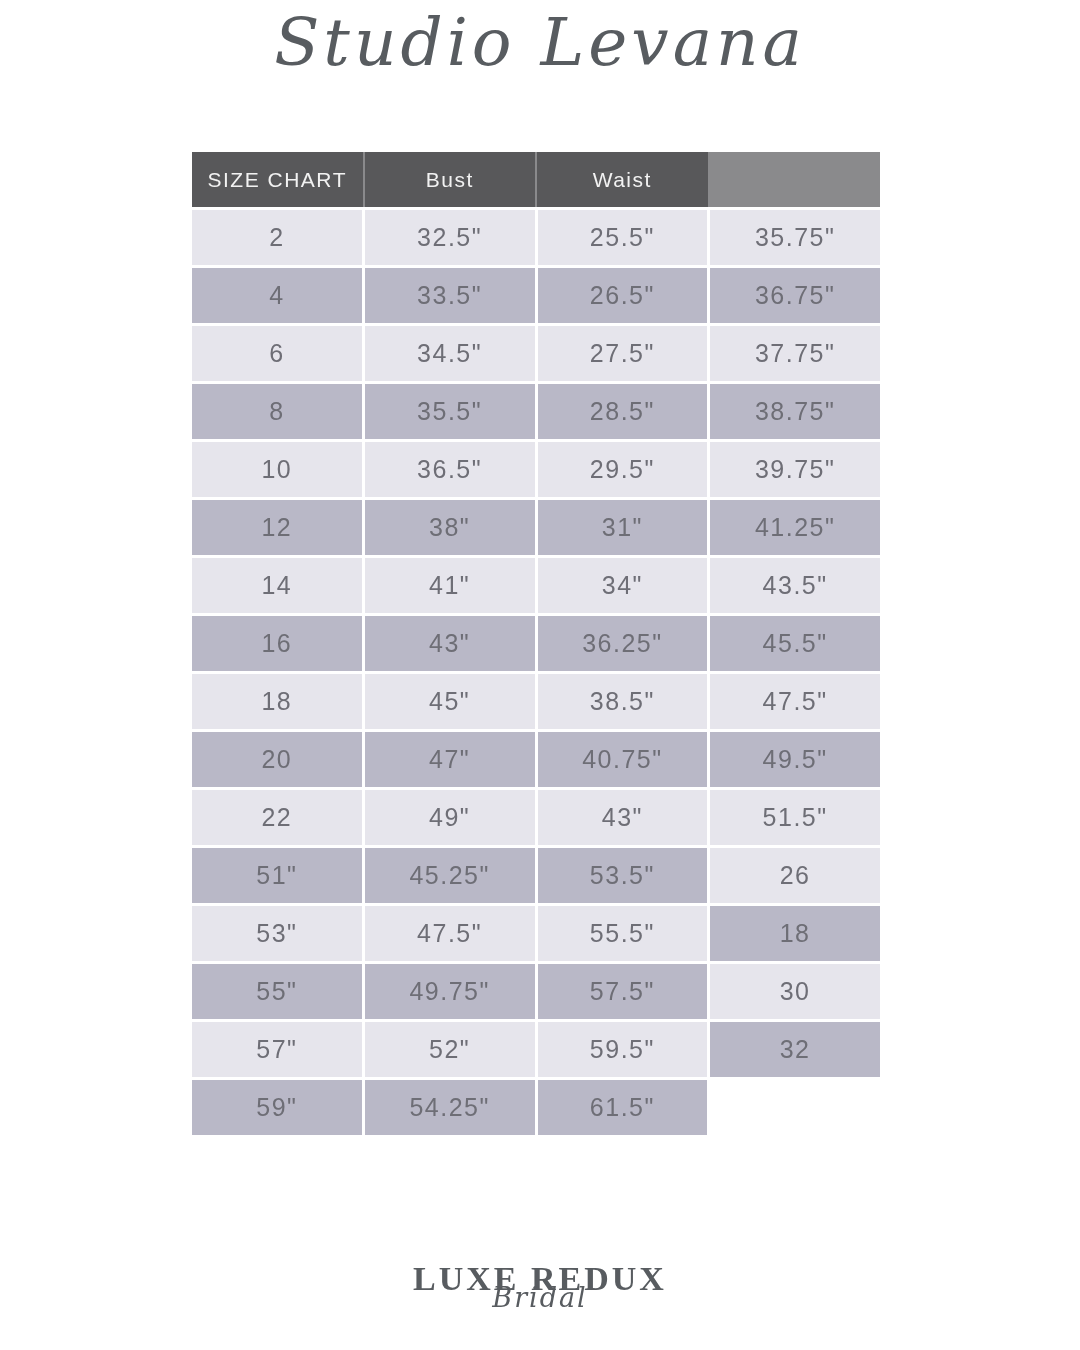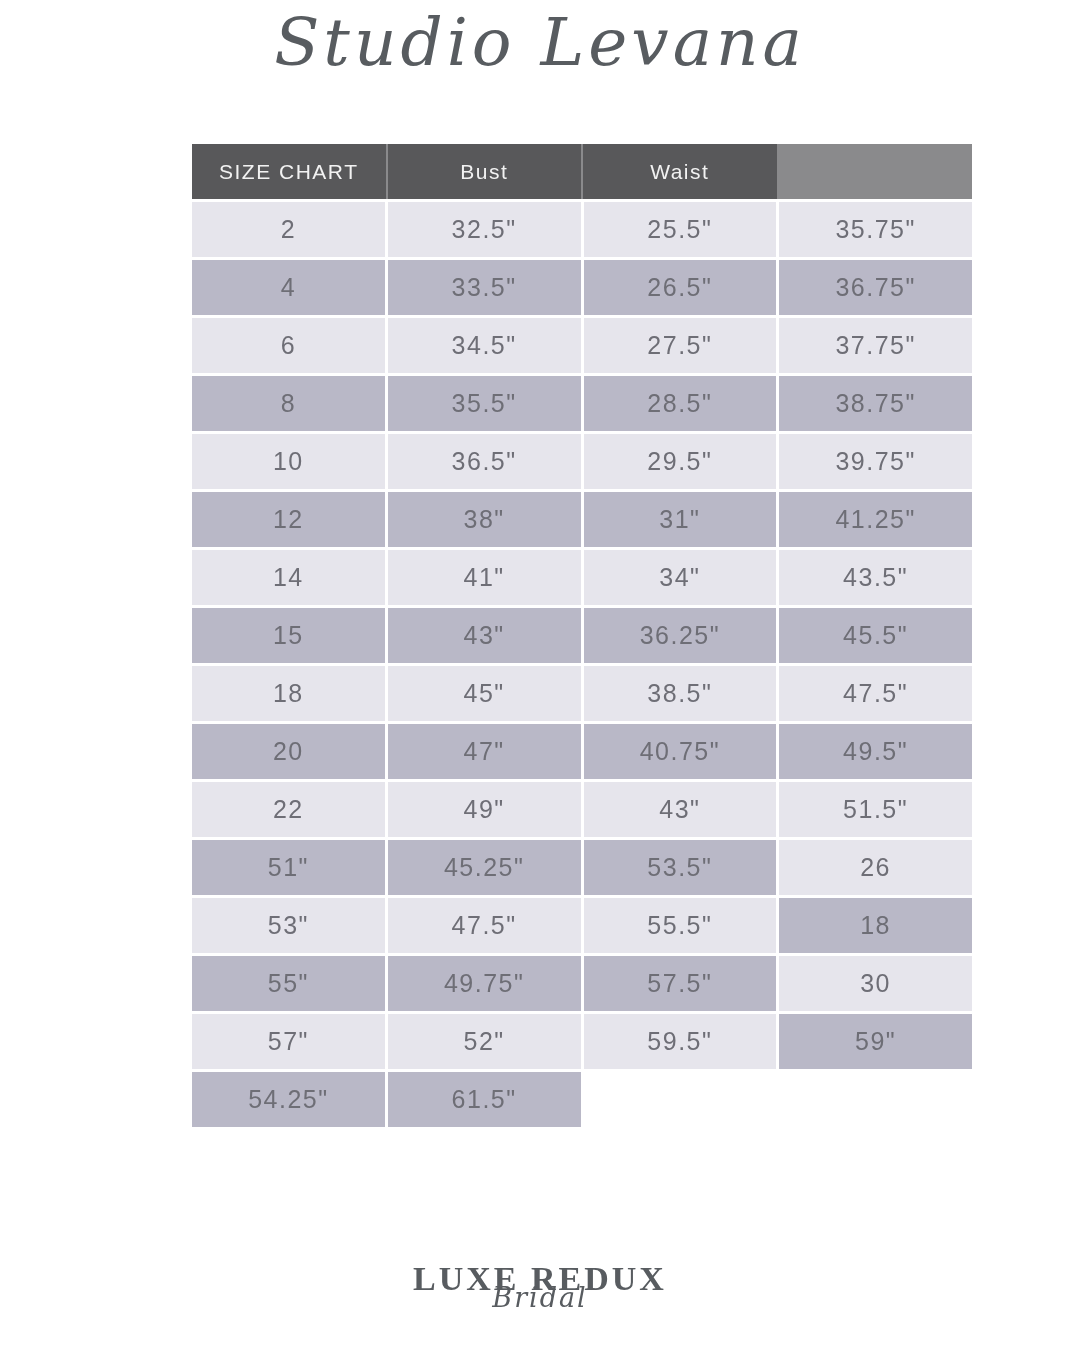--- a/index.html
+++ b/index.html
@@ -27,22 +27,22 @@
     font-weight: 400;
     font-size: 66px;
     letter-spacing: 4px;
     color: var(--brand-text, #585c60);
   }
 
   
   .size-table-wrap {
     position: absolute;
     left: 192px;
-    top: 144px;
-    width: 780px;
+    top: 152px;
+    width: 688px;
   }
 
   .header-row {
     display: grid;
     grid-template-columns: repeat(4, 1fr);
     column-gap: 2px;
     background: #8a8a8c; 
     margin-bottom: 3px;
   }
   .header-cell {
@@ -133,21 +133,21 @@
       <div class="cell light">29.5"</div>
       <div class="cell light">39.75"</div>
       <div class="cell dark">12</div>
       <div class="cell dark">38"</div>
       <div class="cell dark">31"</div>
       <div class="cell dark">41.25"</div>
       <div class="cell light">14</div>
       <div class="cell light">41"</div>
       <div class="cell light">34"</div>
       <div class="cell light">43.5"</div>
-      <div class="cell dark">15</div>
+      <div class="cell dark">16</div>
       <div class="cell dark">43"</div>
       <div class="cell dark">36.25"</div>
       <div class="cell dark">45.5"</div>
       <div class="cell light">18</div>
       <div class="cell light">45"</div>
       <div class="cell light">38.5"</div>
       <div class="cell light">47.5"</div>
       <div class="cell dark">20</div>
       <div class="cell dark">47"</div>
       <div class="cell dark">40.75"</div>
@@ -164,20 +164,21 @@
       <div class="cell light">47.5"</div>
       <div class="cell light">55.5"</div>
       <div class="cell dark">18</div>
       <div class="cell dark">55"</div>
       <div class="cell dark">49.75"</div>
       <div class="cell dark">57.5"</div>
       <div class="cell light">30</div>
       <div class="cell light">57"</div>
       <div class="cell light">52"</div>
       <div class="cell light">59.5"</div>
+      <div class="cell dark">32</div>
       <div class="cell dark">59"</div>
       <div class="cell dark">54.25"</div>
       <div class="cell dark">61.5"</div>
     </div>
 </div>
 
 <div class="footer-logo">
   <div class="logo-main">LUXE REDUX</div>
   <div class="logo-sub">Bridal</div>
 </div>

